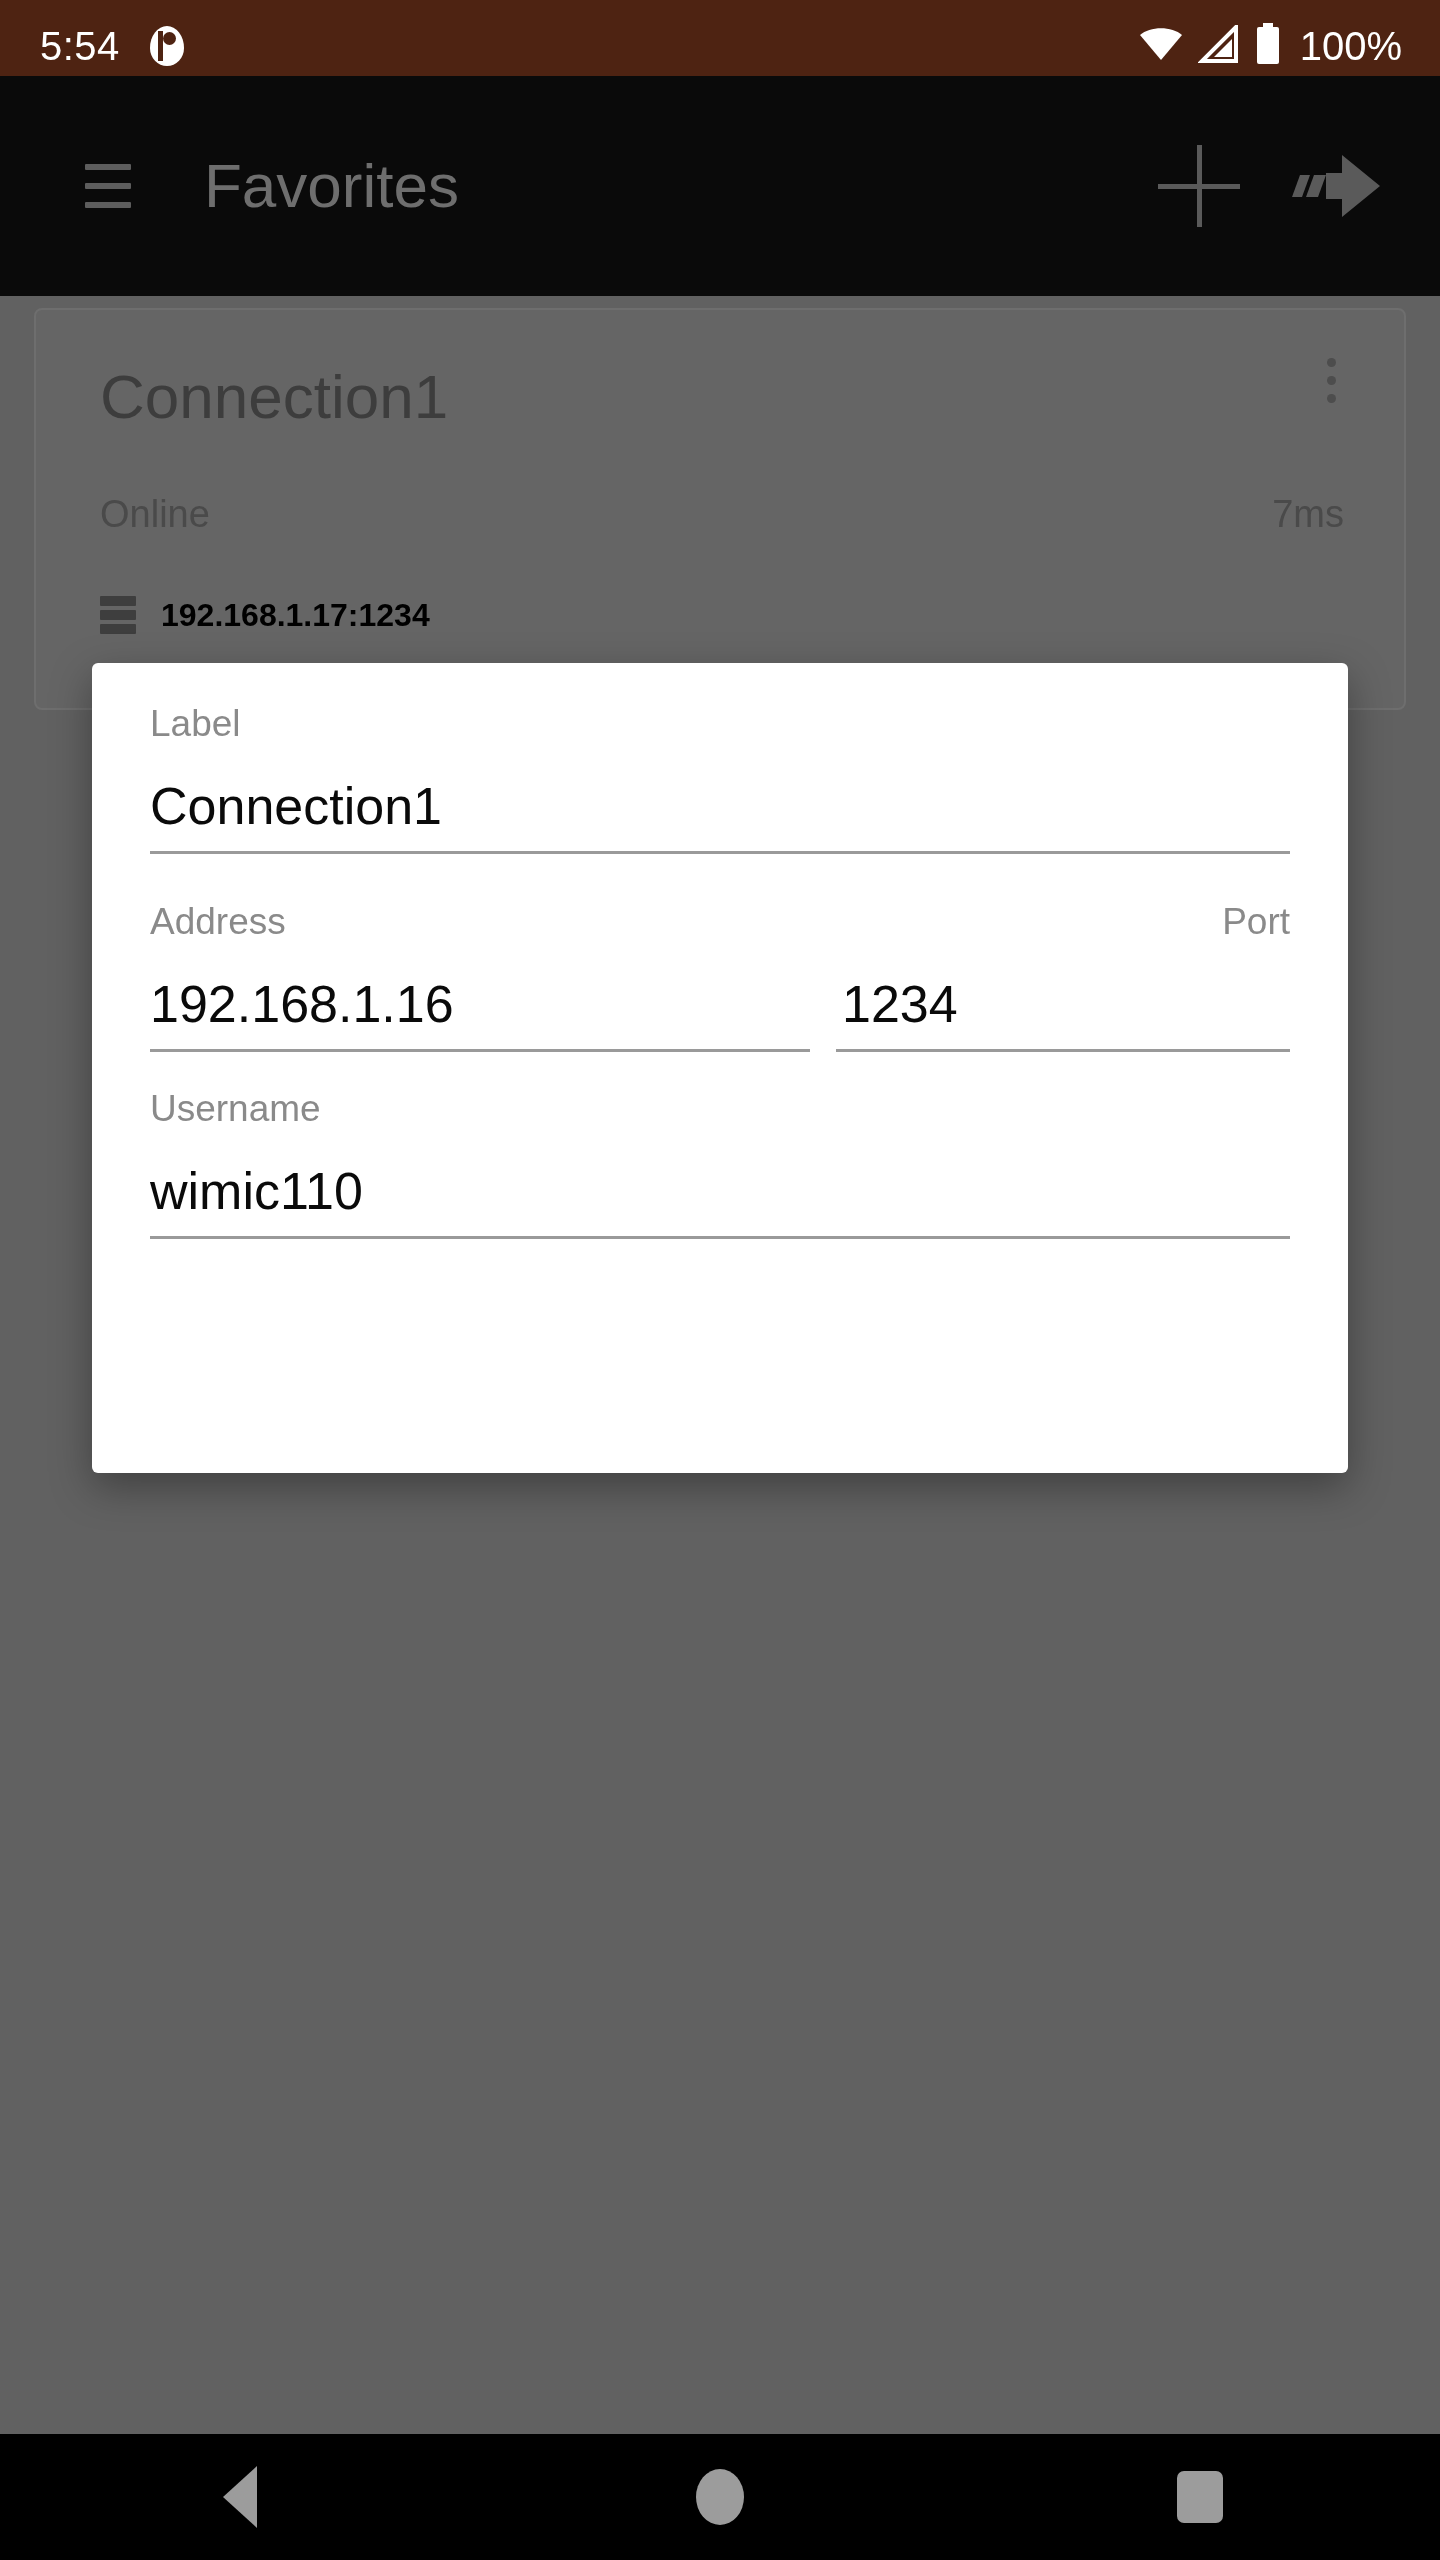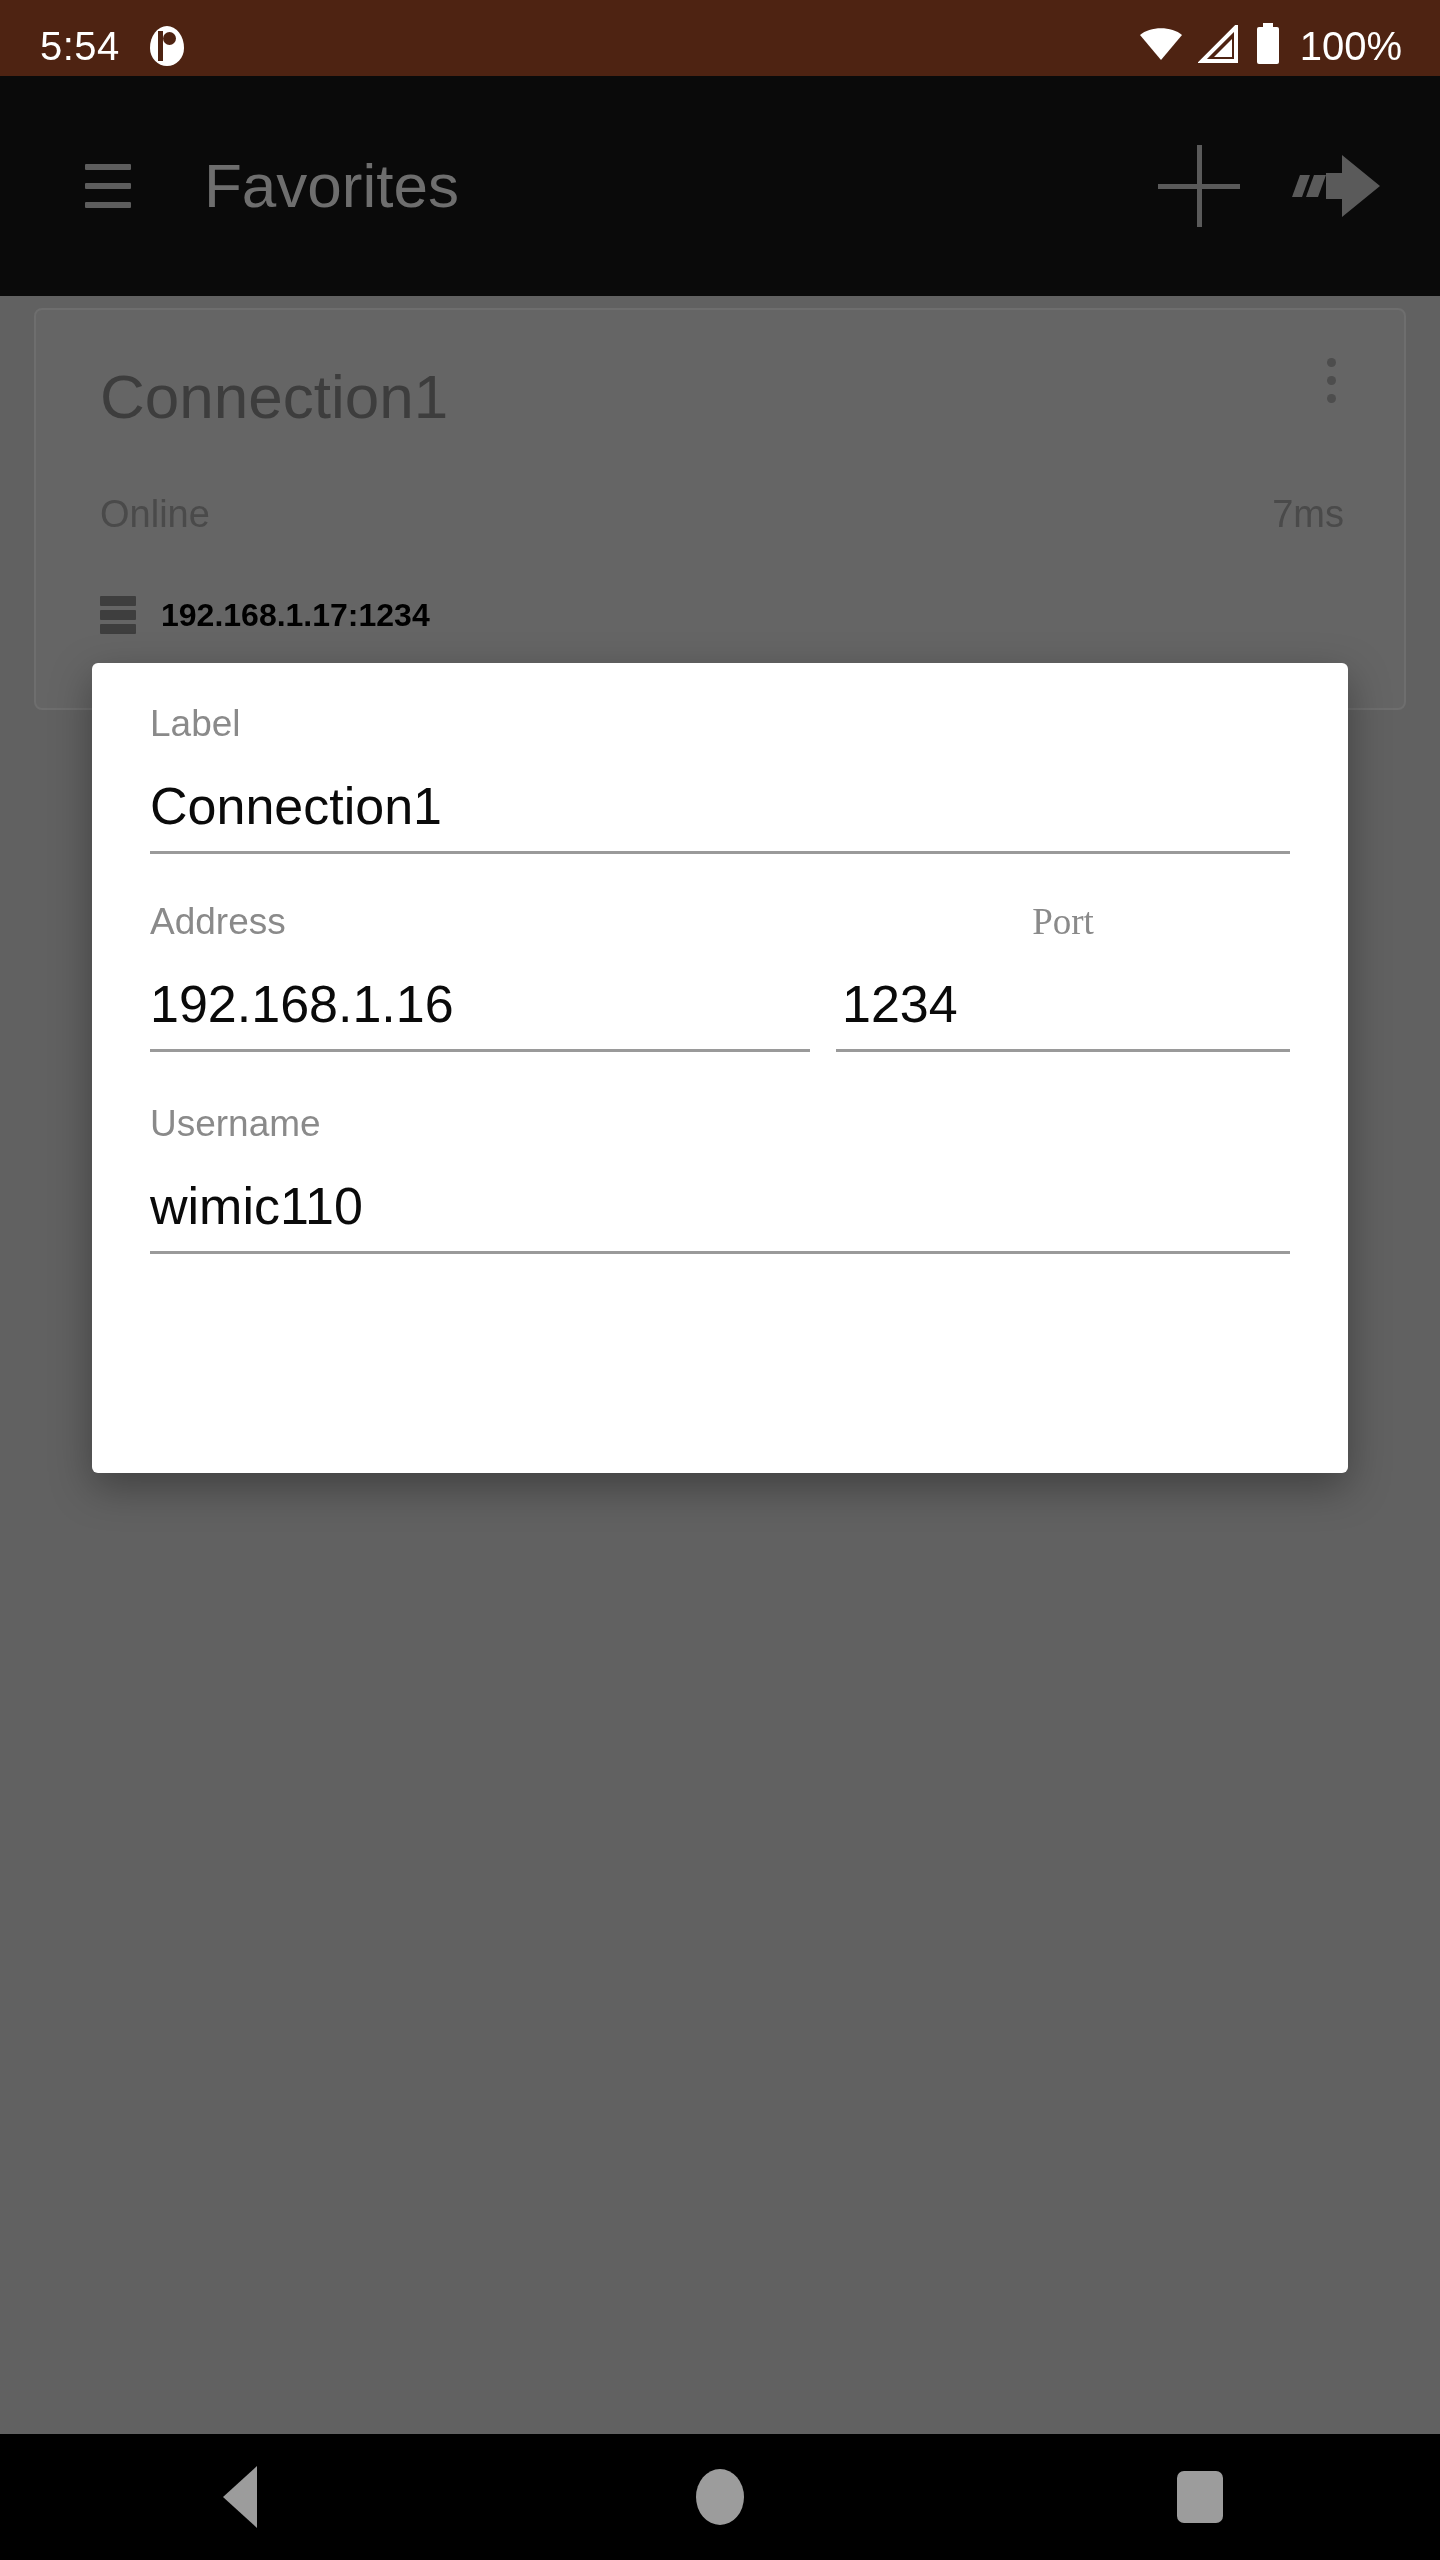--- a/index.html
+++ b/index.html
@@ -240,27 +240,27 @@
   #field-label-block .underline { margin-top: 19px; }
 
   
   #addr-port-row {
     display: flex;
     margin-top: 49px;
     gap: 26px;
   }
   #addr-col { flex: 0 0 660px; }
   #port-col { flex: 1 1 auto; }
-  #port-col .field-label { text-align: center; display: block; font-family: Liberation Serif, serif; }
+  #port-col .field-label { text-align: right; display: block; }
   #addr-port-row .field-value { margin-top: 38px; }
   #addr-port-row .underline { margin-top: 19px; }
   #port-col .field-value { padding-left: 6px; }
 
   
-  #field-username-block { margin-top: 53px; }
+  #field-username-block { margin-top: 38px; }
   #field-username-block .field-value { margin-top: 38px; }
   #field-username-block .underline { margin-top: 19px; }
 
   
   #dialog-buttons {
     position: absolute;
     right: 58px; bottom: 46px;
     display: flex;
     align-items: center;
     gap: 66px;

